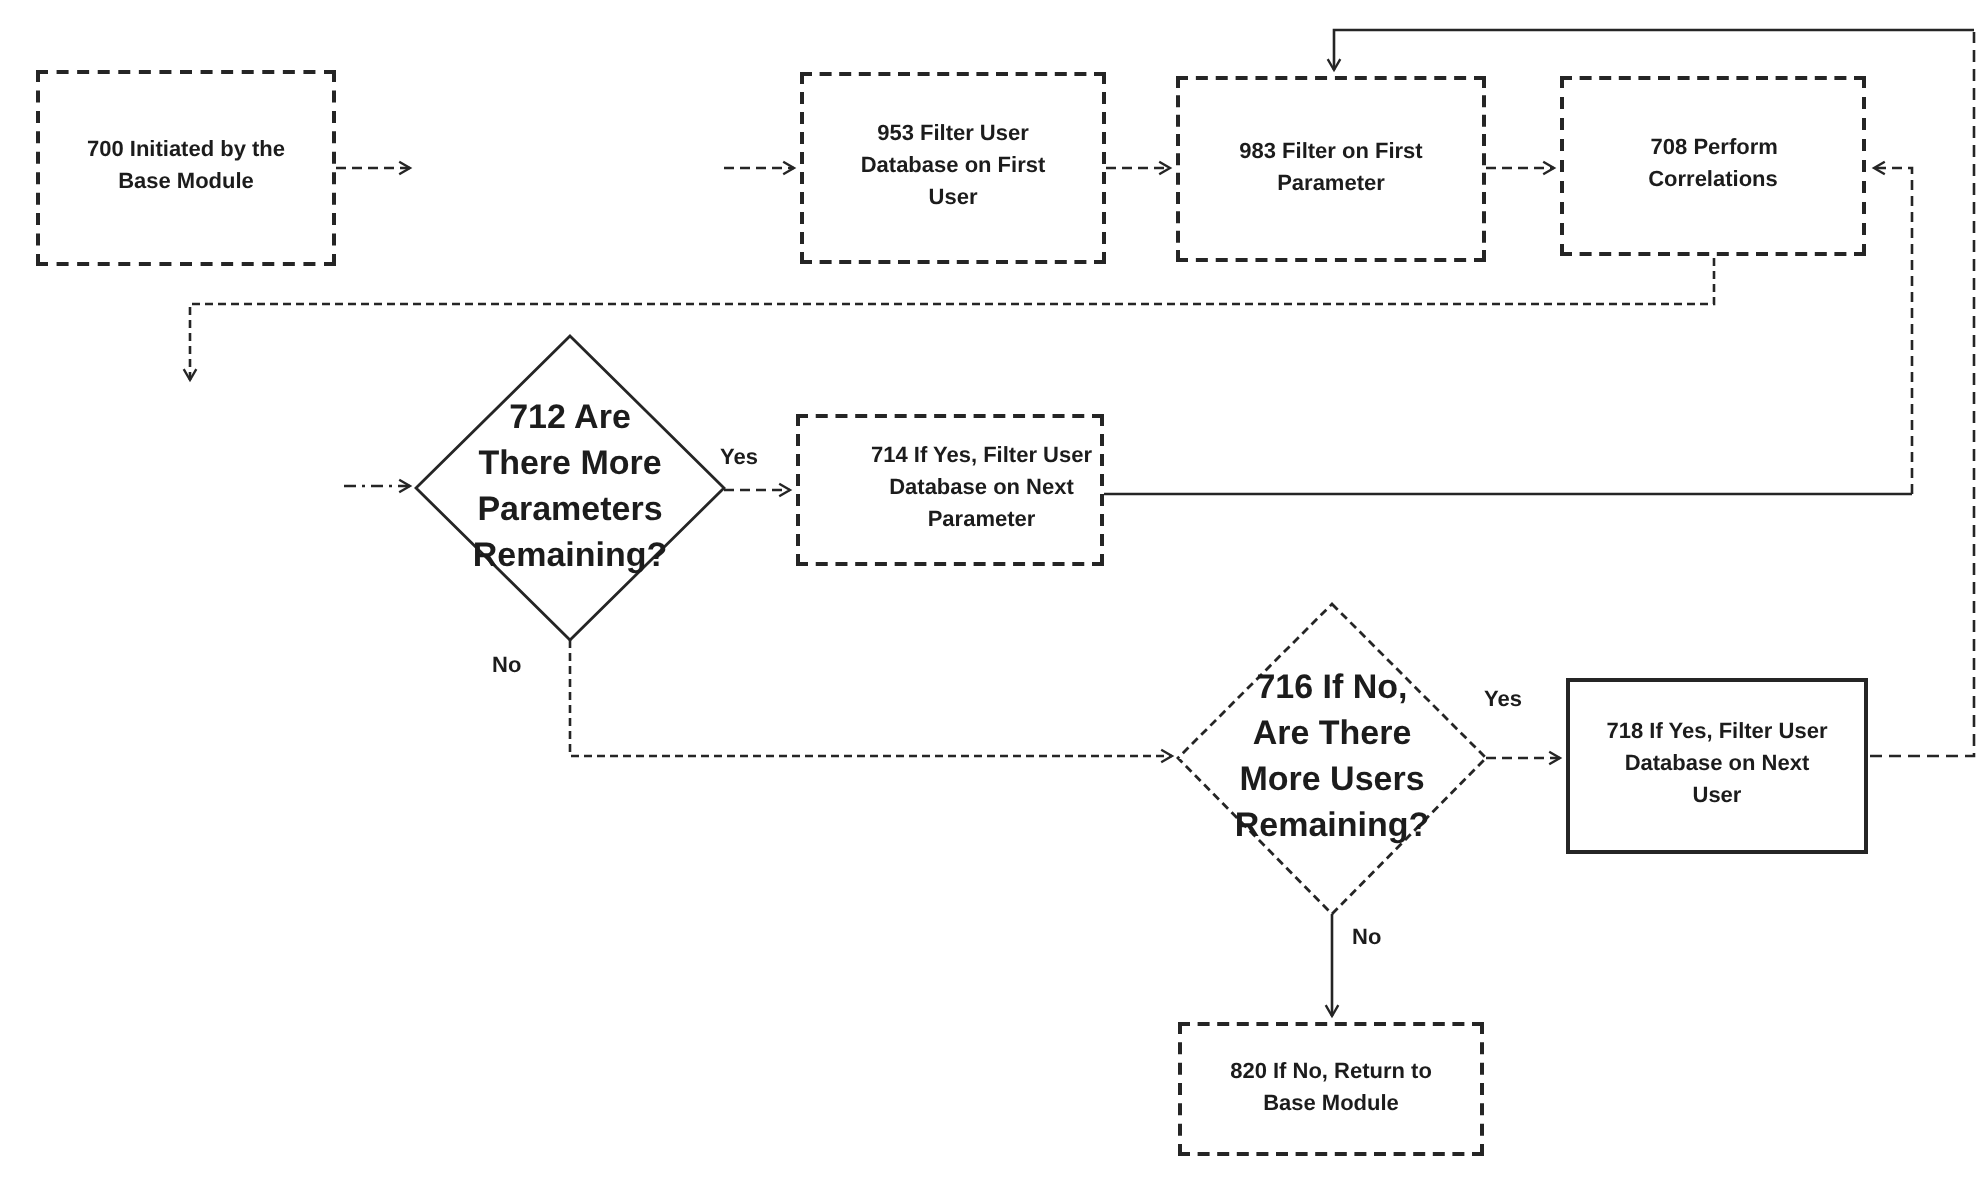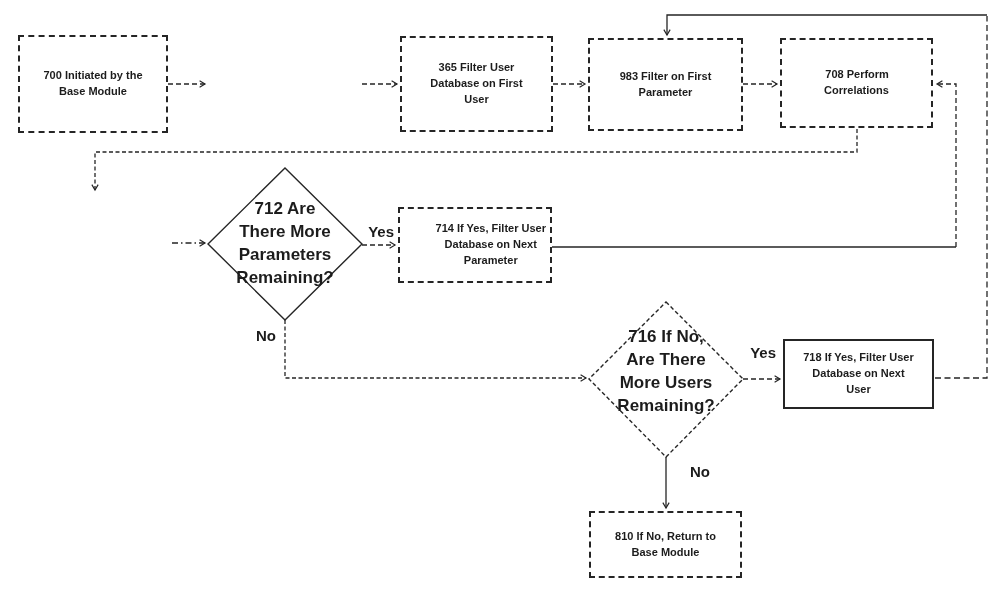--- a/index.html
+++ b/index.html
@@ -17,35 +17,35 @@
     padding:4px 4px;
   }
   .box.solid{border-style:solid;}
   .box span{white-space:pre-line;}
   .dlabel{
     position:absolute;display:flex;align-items:center;justify-content:center;
     text-align:center;font-weight:bold;font-size:17px;line-height:1.35;
   }
   .dlabel span{white-space:pre-line;}
   .elabel{
-    position:absolute;font-weight:bold;font-size:15px;text-align:right;
+    position:absolute;font-weight:bold;font-size:11px;text-align:left;
   }
   
   .b700{left:18px;top:35px;width:150px;height:98px;}
   .b702{left:207px;top:36px;width:155px;height:94px;}
   .b704{left:400px;top:36px;width:153px;height:96px;}
   .b706{left:588px;top:38px;width:155px;height:93px;}
   .b708{left:780px;top:38px;width:153px;height:90px;text-align:right;}
   .b710{left:18px;top:193px;width:154px;height:100px;}
   .b714{left:398px;top:207px;width:154px;height:76px;justify-content:flex-end;}
-  .b718{left:783px;top:339px;width:151px;height:70px;}
+  .b718{left:783px;top:339px;width:151px;height:88px;}
   .b720{left:589px;top:511px;width:153px;height:67px;}
   
   .t712{left:243px;top:205px;width:84px;height:78px;}
-  .t716{left:624px;top:340px;width:84px;height:78px;align-items:flex-end;}
+  .t716{left:624px;top:340px;width:84px;height:78px;}
   
   .yes712{left:360px;top:223px;width:34px;}
   .no712{left:246px;top:327px;width:30px;}
   .yes716{left:742px;top:344px;width:34px;}
   .no716{left:676px;top:463px;width:34px;}
 </style>
 </head>
 <body>
 
 <div class="stage">
@@ -85,21 +85,21 @@
       <polygon points="285,168 362,244 285,320 208,244" fill="#ffffff" stroke-width="1.4"></polygon>
       <polygon points="666,302 743,379 666,457 589,379" fill="#ffffff" stroke-width="1.4" stroke-dasharray="4 2.5"></polygon>
     </g>
   </svg>
 
   <div class="box b700">
     <span>700 Initiated by the
 Base Module</span>
   </div>
   <div class="box b704">
-    <span>365 Filter User
+    <span>953 Filter User
 Database on First
 User</span>
   </div>
   <div class="box b706">
     <span>983 Filter on First
 Parameter</span>
   </div>
   <div class="box b708">
     <span>708 Perform
 Correlations</span>
@@ -108,21 +108,21 @@
     <span>714 If Yes, Filter User
 Database on Next
 Parameter</span>
   </div>
   <div class="box solid b718">
     <span>718 If Yes, Filter User
 Database on Next
 User</span>
   </div>
   <div class="box b720">
-    <span>810 If No, Return to
+    <span>820 If No, Return to
 Base Module</span>
   </div>
 
   <div class="dlabel t712">
     <span>712 Are
 There More
 Parameters
 Remaining?</span>
   </div>
   <div class="dlabel t716">

